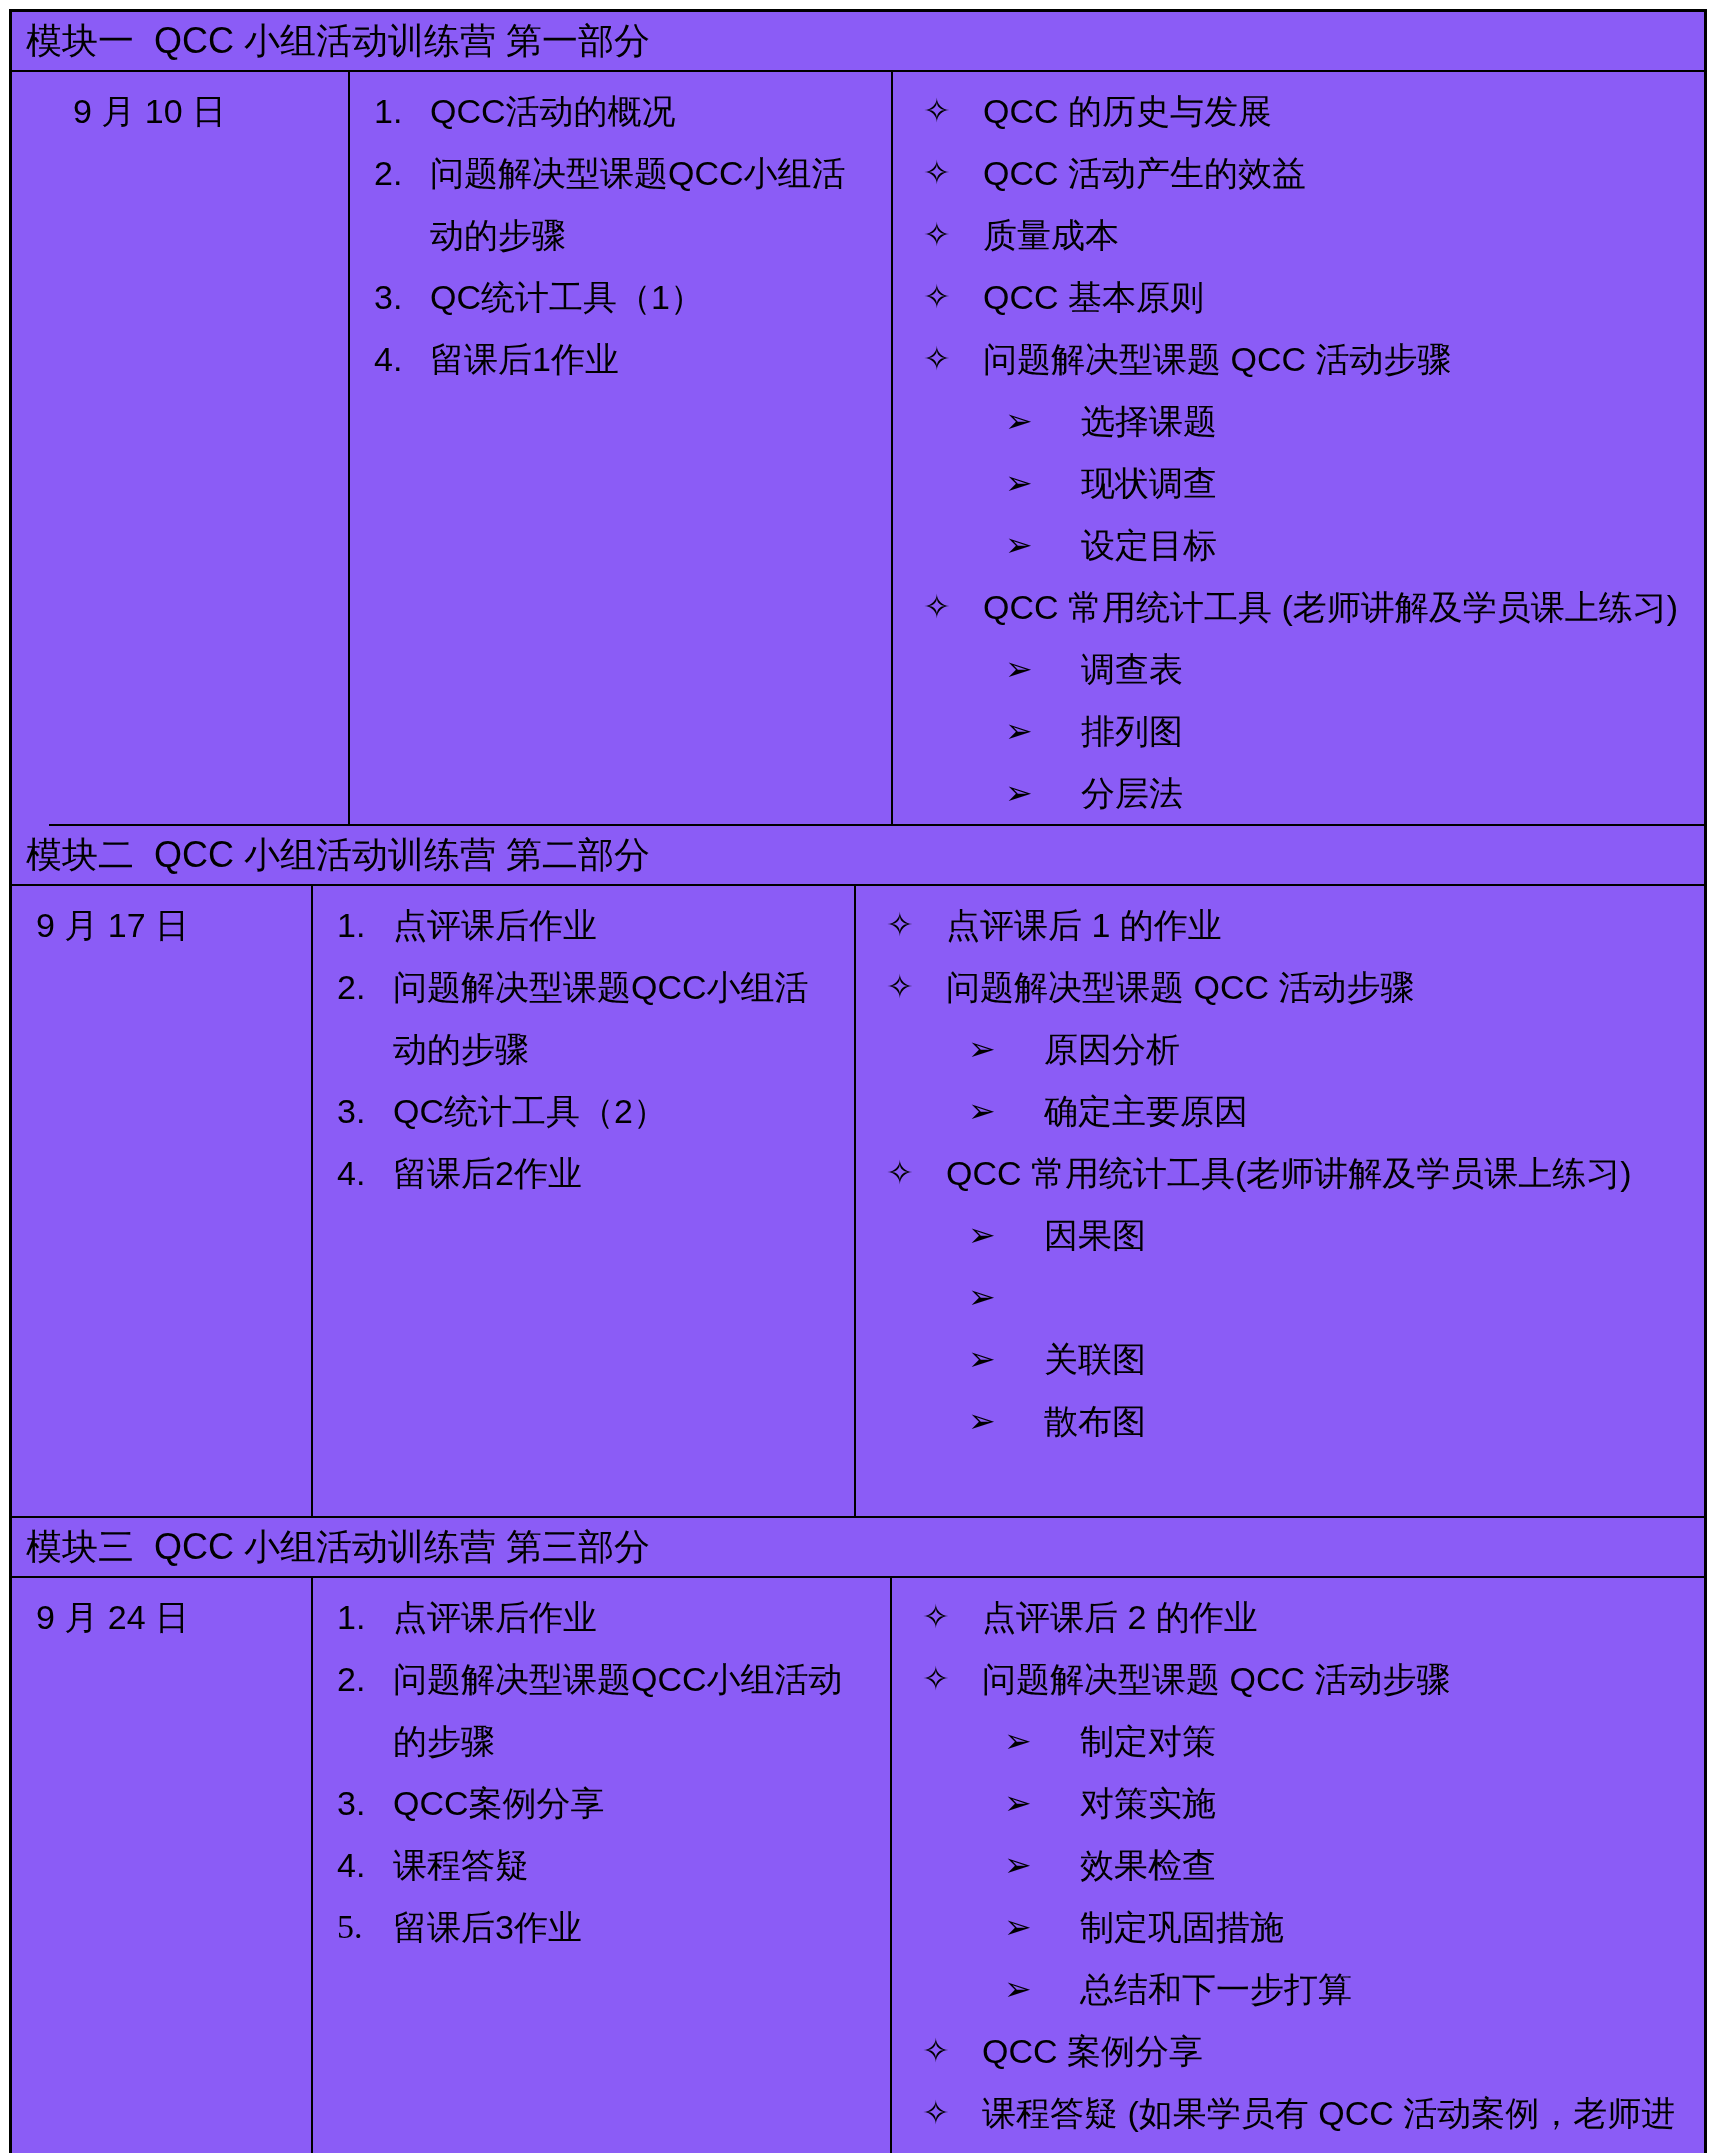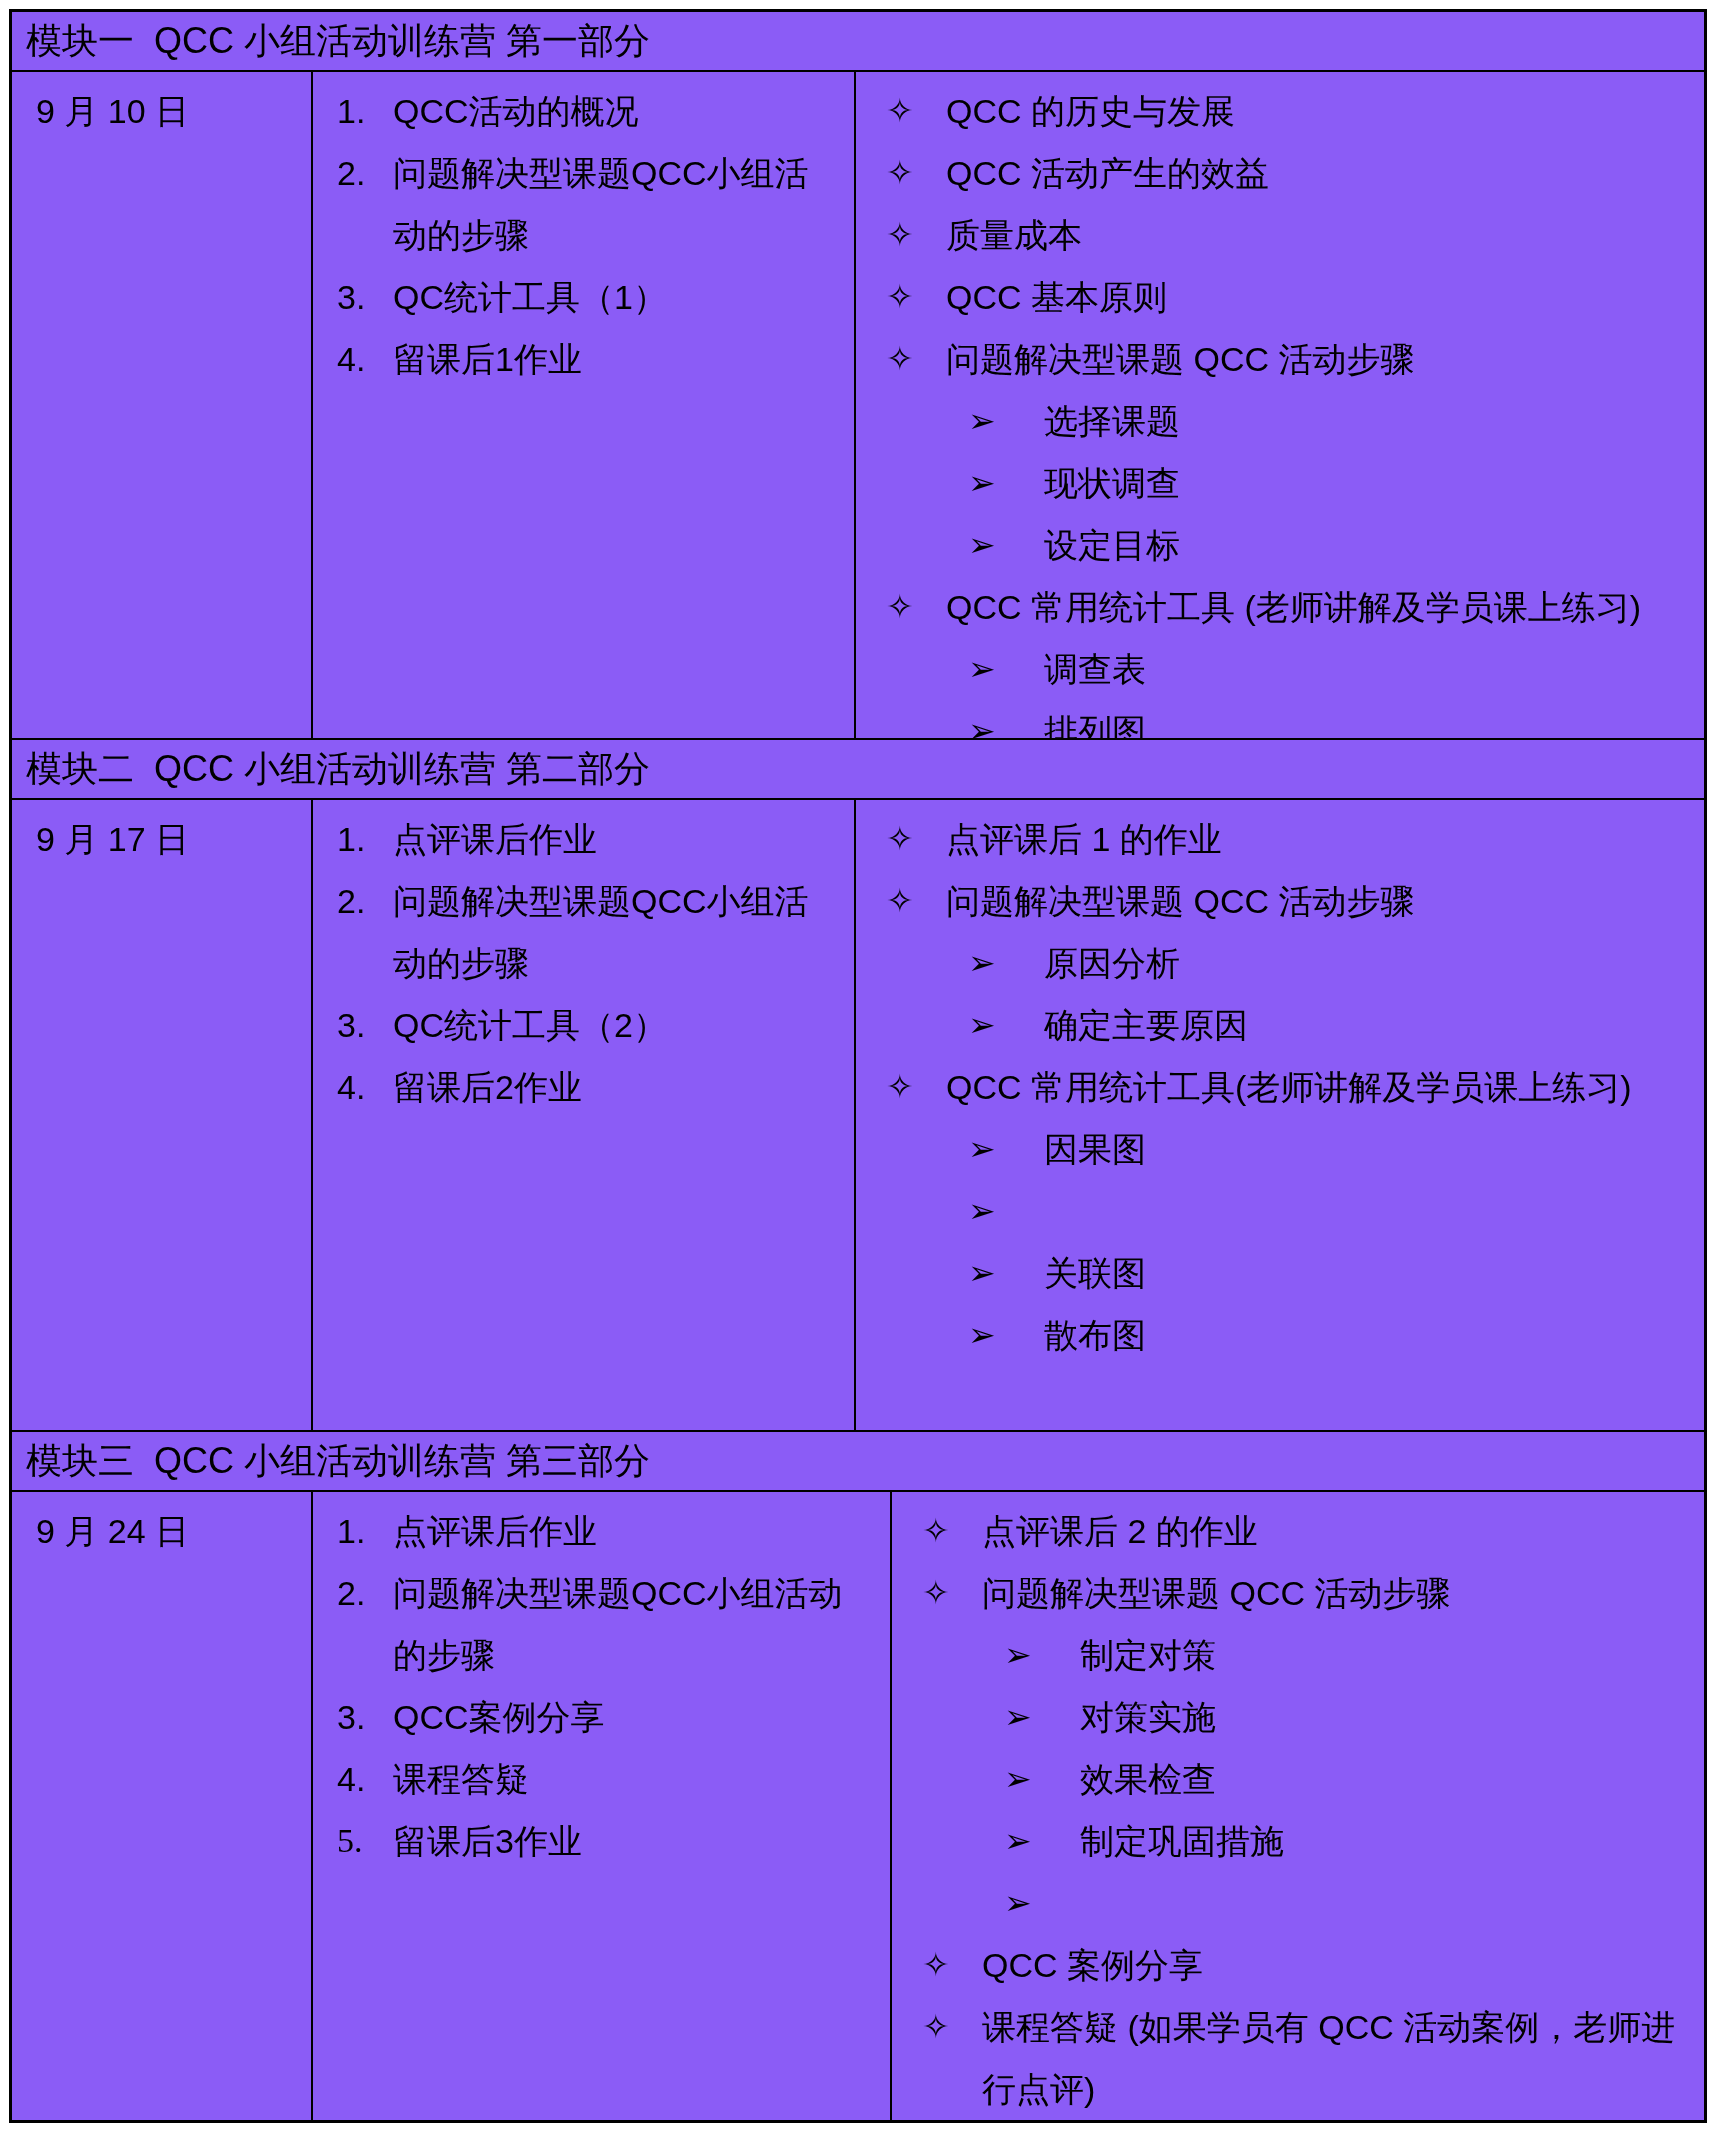--- a/index.html
+++ b/index.html
@@ -26,21 +26,21 @@
     border-bottom: 2px solid #000000;
     overflow: hidden;
   }
   .row {
     display: flex;
     align-items: stretch;
     border-bottom: 2px solid #000000;
     overflow: hidden;
   }
   .row.last { border-bottom: none; }
-  .row.r1 { height: 668px; }
+  .row.r1 { height: 754px; margin-left: 37px; }
   .row.r2 { height: 632px; }
   .row.r3 { height: 628px; }
   .c1 {
     width: 301px;
     flex: none;
     border-right: 2px solid #000000;
     padding: 8px 0 0 24px;
     font-size: 34px;
     line-height: 62px;
   }
@@ -269,20 +269,21 @@
       <div class="d2">
         <span class="b">➢</span>
         <span class="t">效果检查</span>
       </div>
       <div class="d2">
         <span class="b">➢</span>
         <span class="t">制定巩固措施</span>
       </div>
       <div class="d2">
         <span class="b">➢</span>
+        <span class="t">总结和下一步打算</span>
       </div>
       <div class="d1">
         <span class="b">✧</span>
         <span class="t">QCC 案例分享</span>
       </div>
       <div class="d1">
         <span class="b">✧</span>
         <span class="t">课程答疑 (如果学员有 QCC 活动案例，老师进行点评)</span>
       </div>
     </div>

